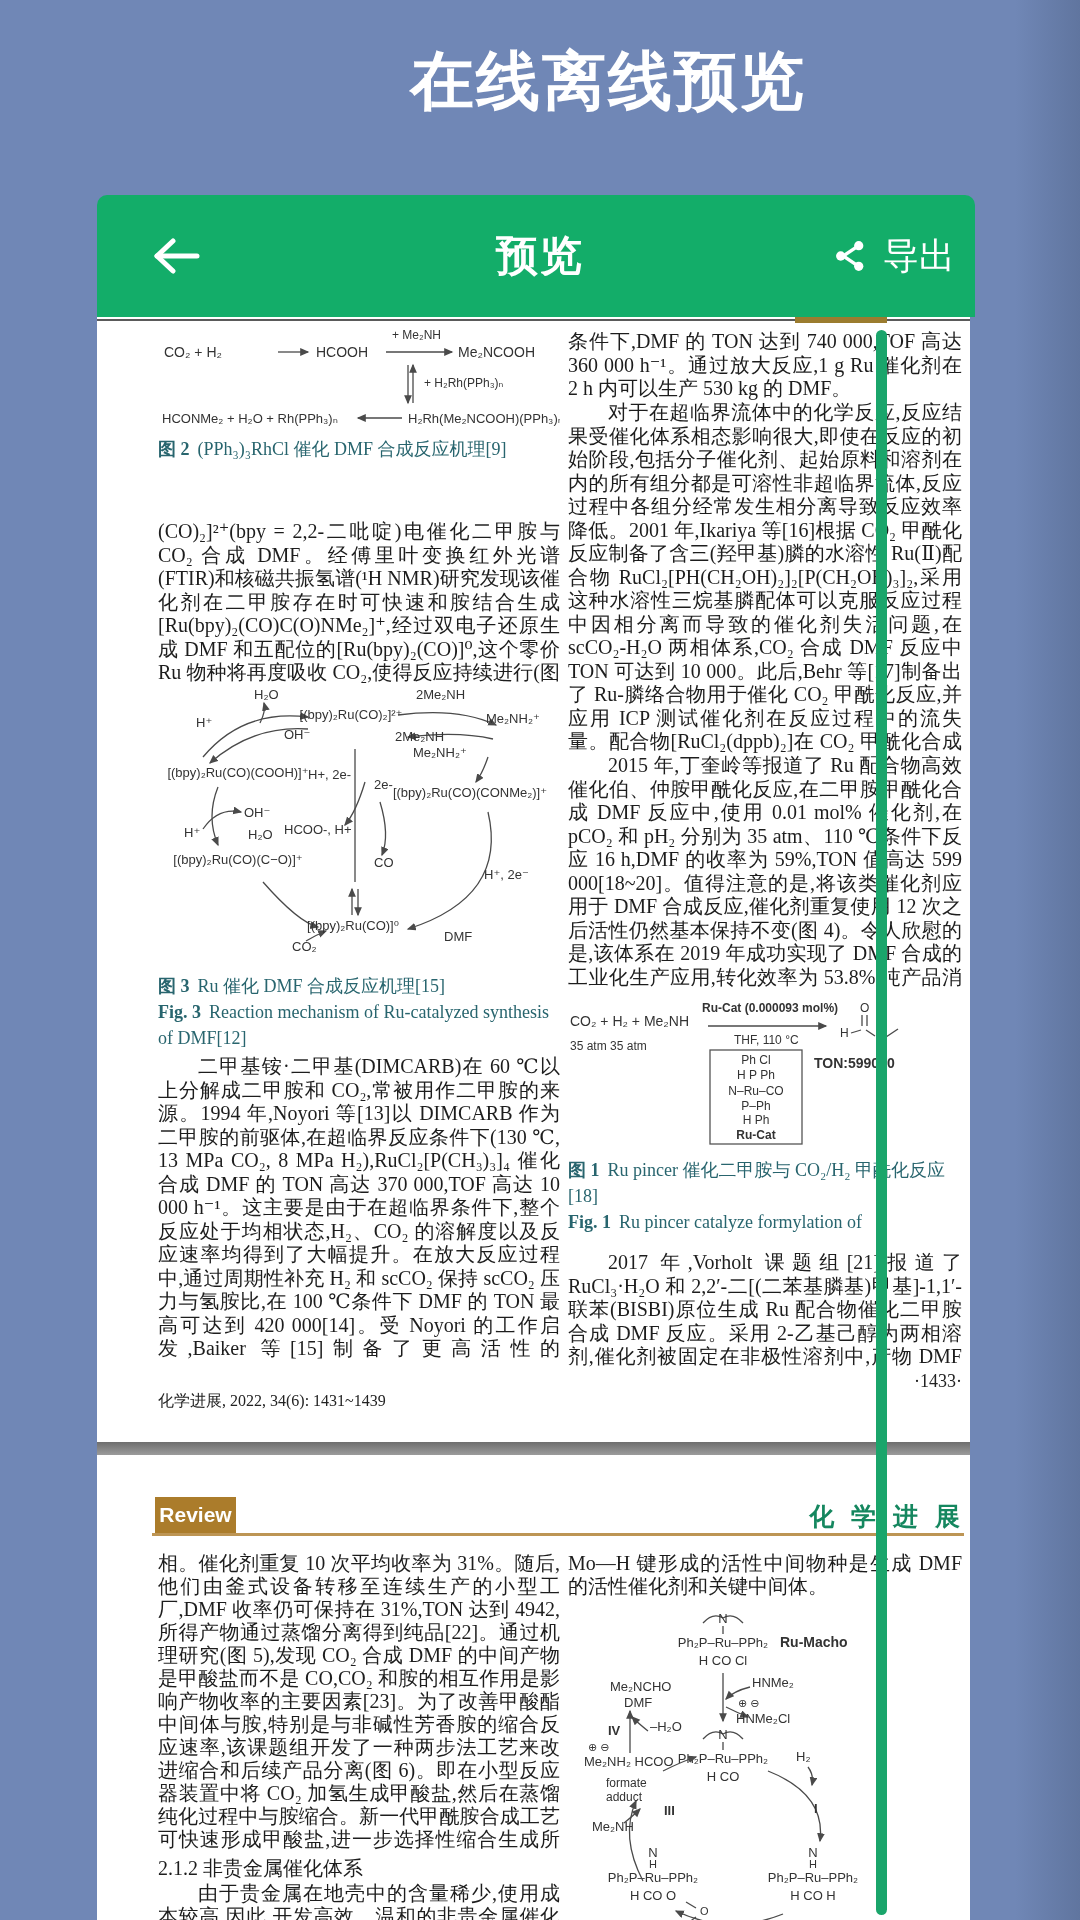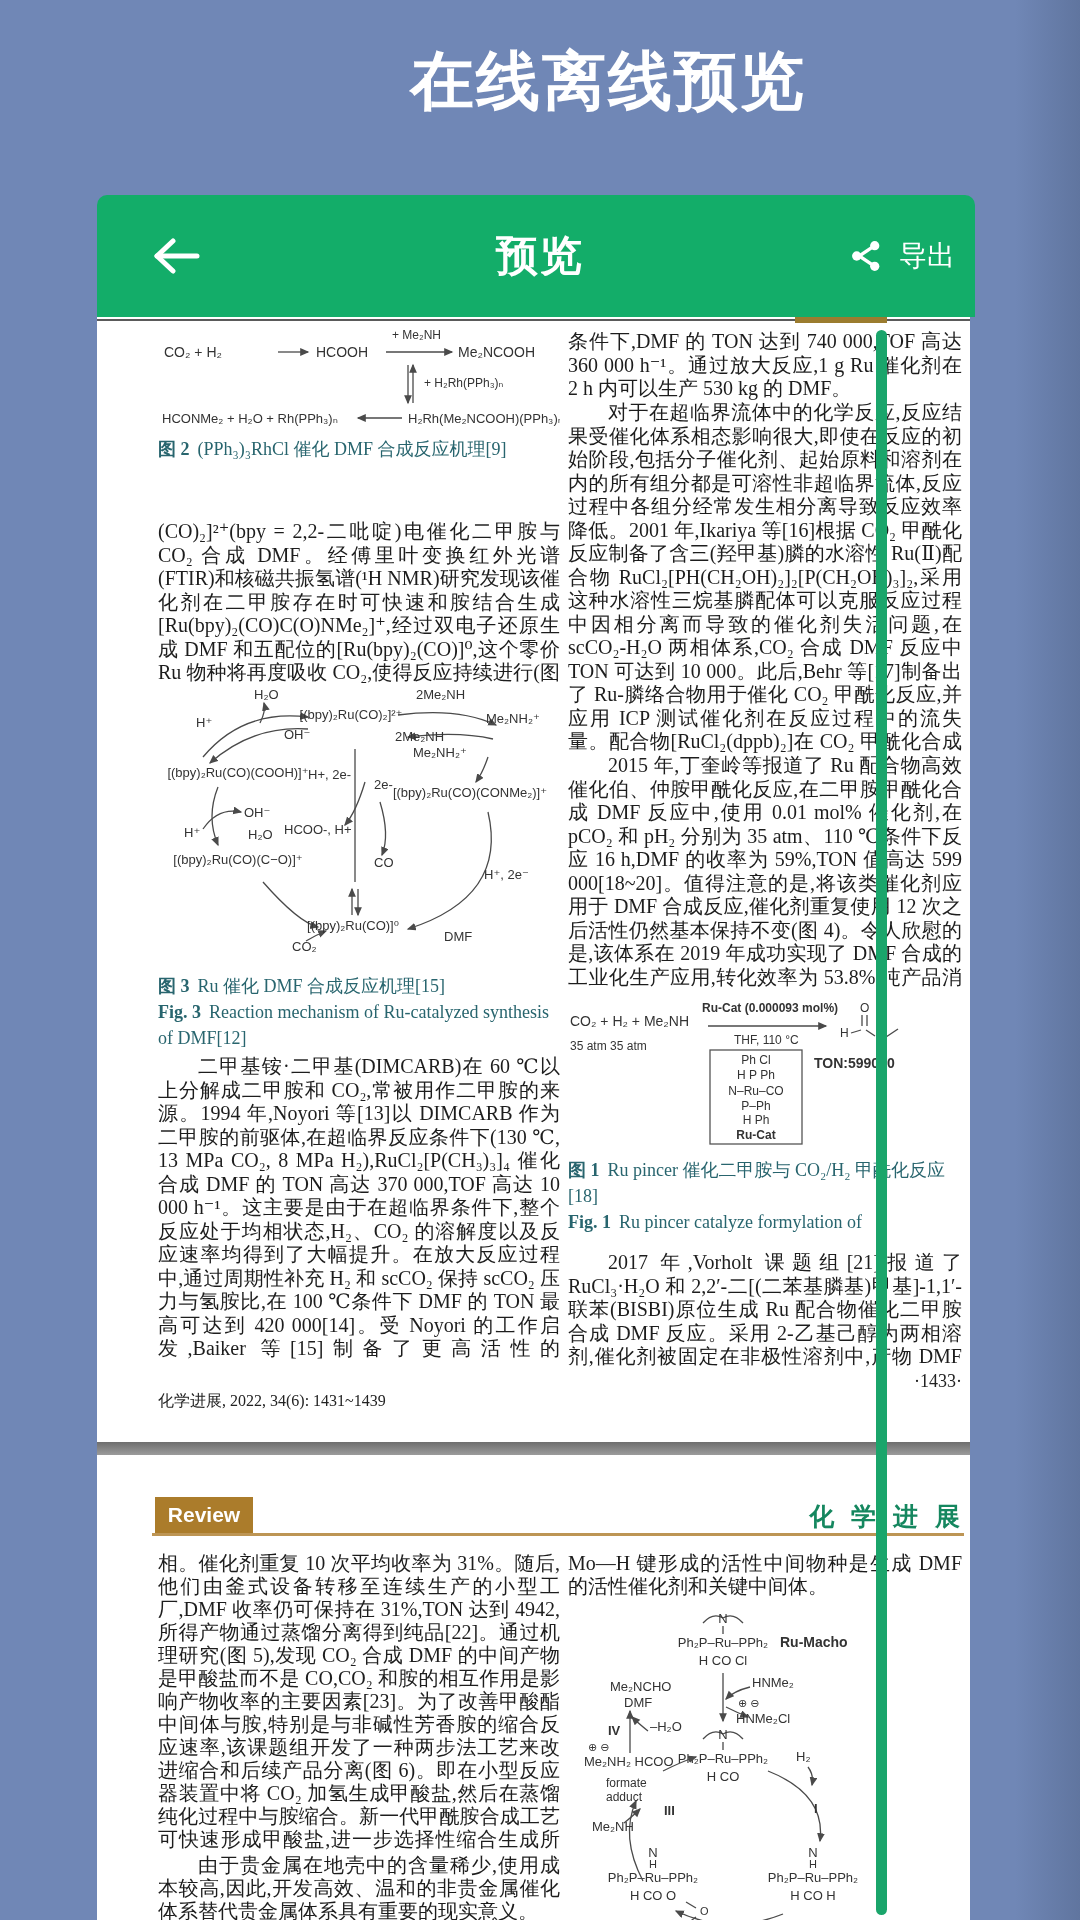--- a/index.html
+++ b/index.html
@@ -21,21 +21,21 @@
     font-family:"Liberation Sans","DejaVu Sans",sans-serif;
   }
   .appbar .back{margin-left:52px;width:52px;height:36px;cursor:pointer;flex:0 0 auto;}
   .appbar .bar-title{
     position:absolute;left:0;right:0;text-align:center;
     font-size:42px;font-weight:bold;letter-spacing:2px;padding-left:8px;
   }
   .appbar .export{
     position:absolute;right:20px;display:flex;align-items:center;gap:14px;cursor:pointer;
   }
-  .appbar .export .label{font-size:28px;}
+  .appbar .export .label{font-size:36px;}
   
   .preview{position:absolute;left:97px;top:317px;width:873px;height:1603px;overflow:hidden;}
   .page{position:absolute;left:0;width:873px;background:#ffffff;}
   .page1{top:0;height:1125px;}
   .pgap{position:absolute;left:0;top:1125px;width:878px;height:13px;
         background:linear-gradient(#6e6e6e,#9b9b9b);}
   .page2{top:1138px;height:480px;}
   .scrollbar{position:absolute;left:876px;top:330px;width:11px;height:1585px;
         background:#1aa56b;border-radius:6px;}
   
@@ -50,21 +50,21 @@
   .para{font-size:20px;line-height:23.5px;text-align:justify;color:#1d1d1d;margin:0;overflow:hidden;}
   .indent{text-indent:2em;}
   .p2 .para{line-height:23px;}
   .cap{font-size:18px;line-height:26px;color:#28656e;overflow:hidden;}
   .cap .lbl{font-weight:bold;margin-right:8px;}
   .footerline{font-size:16px;color:#222;margin-top:30px;}
   .pagenum{font-size:18px;color:#222;text-align:right;margin-top:2px;}
   .heading{font-size:20px;line-height:24px;color:#1d1d1d;margin-top:4px;}
   
   .review-badge{
-    position:absolute;left:58px;top:42px;width:98px;height:36px;background:#ab7c2b;
+    position:absolute;left:58px;top:42px;width:81px;height:36px;background:#ab7c2b;
     color:#fff;font-family:"Liberation Sans","DejaVu Sans",sans-serif;
     font-weight:bold;font-size:21px;display:flex;align-items:center;justify-content:center;
   }
   .journal-name{
     position:absolute;left:690px;top:45px;width:178px;text-align:right;
     color:#15875f;font-weight:bold;font-size:25px;letter-spacing:5px;
     font-family:"Liberation Sans","DejaVu Sans",sans-serif;white-space:nowrap;
   }
   .head-rule{position:absolute;left:55px;top:78px;width:812px;height:3px;background:#bd9554;}
   
@@ -239,20 +239,21 @@
 
   <div class="pgap"></div>
 
   <div class="page page2 p2">
     <div class="review-badge">Review</div>
     <div class="journal-name">化 学 进 展</div>
     <div class="head-rule"></div>
 
     <div class="col c2l">
       <p class="para" style="height:300px;">相。催化剂重复 10 次平均收率为 31%。随后,他们由釜式设备转移至连续生产的小型工厂,DMF 收率仍可保持在 31%,TON 达到 4942,所得产物通过蒸馏分离得到纯品[22]。通过机理研究(图 5),发现 CO₂ 合成 DMF 的中间产物是甲酸盐而不是 CO,CO₂ 和胺的相互作用是影响产物收率的主要因素[23]。为了改善甲酸酯中间体与胺,特别是与非碱性芳香胺的缩合反应速率,该课题组开发了一种两步法工艺来改进缩合和后续产品分离(图 6)。即在小型反应器装置中将 CO₂ 加氢生成甲酸盐,然后在蒸馏纯化过程中与胺缩合。新一代甲酰胺合成工艺可快速形成甲酸盐,进一步选择性缩合生成所需的甲酸铵[24]。</p>
+      <div class="heading">2.1.2   非贵金属催化体系</div>
       <p class="para indent" style="height:70px;margin-top:2px;">由于贵金属在地壳中的含量稀少,使用成本较高,因此,开发高效、温和的非贵金属催化体系替代贵金属体系具有重要的现实意义。</p>
     </div>
 
     <div class="col c2r">
       <p class="para" style="height:47px;">Mo—H 键形成的活性中间物种是生成 DMF 的活性催化剂和关键中间体。</p>
 
       <svg width="394" height="330" viewBox="0 0 394 330" style="margin-top:10px;">
         <defs>
             <marker id="a5" markerWidth="8" markerHeight="8" refX="6" refY="3" orient="auto">
           <path d="M0,0 L7,3 L0,6 z" fill="#4a4a4a"></path>

